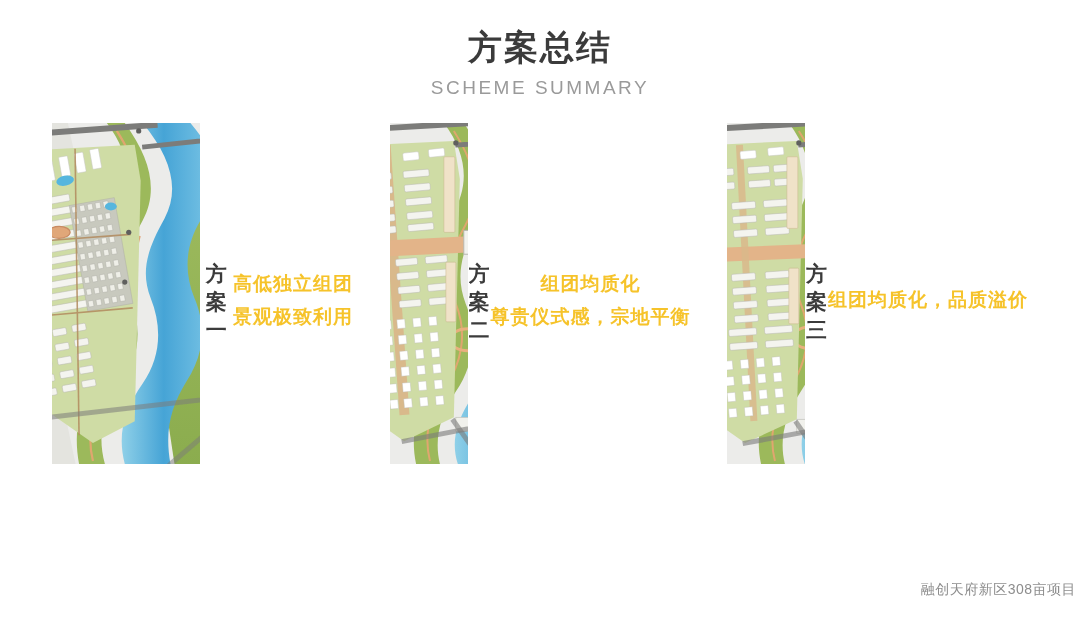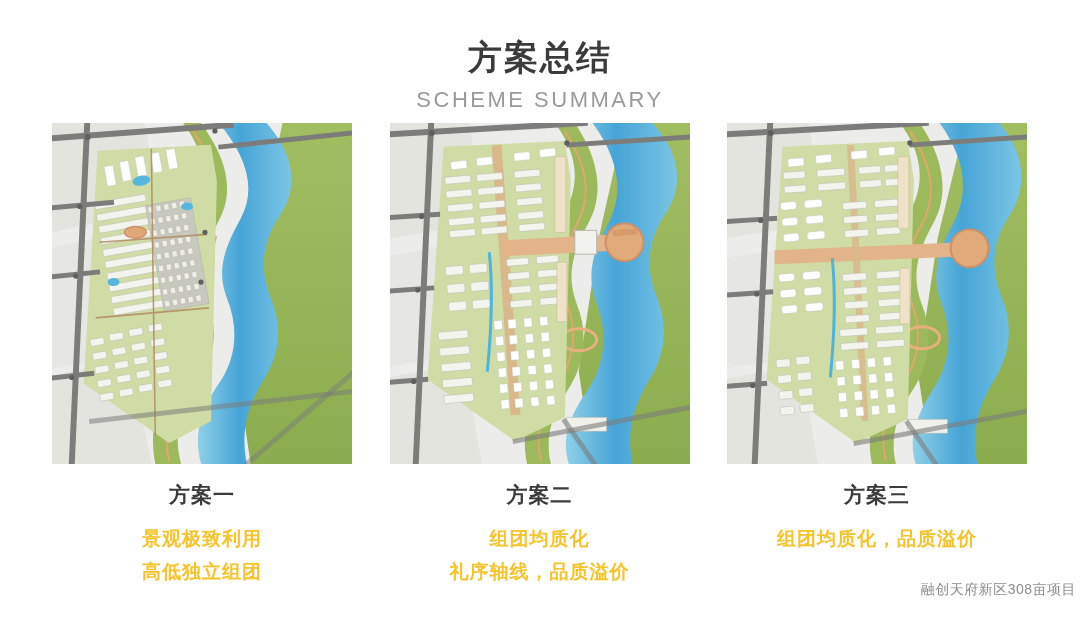--- a/index.html
+++ b/index.html
@@ -13,51 +13,51 @@
     position: relative;
     font-family: "Liberation Sans", "DejaVu Sans", sans-serif;
     overflow: hidden;
   }
 
   
   .header {
     position: absolute;
     top: 0; left: 0; right: 0;
     text-align: center;
-    padding-top: 38px;
+    padding-top: 28px;
   }
   .slide-title {
     font-size: 34px;
     font-weight: bold;
     color: #3b3b3b;
     letter-spacing: 2px;
     line-height: 1.15;
     margin: 0;
   }
   .slide-subtitle {
-    font-size: 22px;
+    font-size: 19px;
     font-weight: 400;
     color: #9a9a9a;
     letter-spacing: 2.5px;
     margin: 10px 0 0 0;
   }
 
   
   .schemes {
     position: absolute;
     top: 122px;
     left: 51px;
     width: 977px;
     display: flex;
     justify-content: space-between;
   }
   .scheme-col {
     width: 302px;
     display: flex;
-    flex-direction: column;
+    flex-direction: row;
     align-items: center;
   }
   .plan-frame {
     width: 302px;
     height: 343px;
     overflow: hidden;
     position: relative;
     background: #e9e9e6;
     border: 1px solid #ffffff;
     box-sizing: border-box;
@@ -280,22 +280,22 @@
           <circle cx="24" cy="154" r="2.6"></circle>
             <circle cx="20" cy="256" r="2.6"></circle>
           <circle cx="164" cy="8" r="2.6"></circle>
             <circle cx="154" cy="110" r="2.6"></circle>
           <circle cx="150" cy="160" r="2.6"></circle>
         </g>
       </svg>
     </div>
     <div class="scheme-name">方案一</div>
     <div class="scheme-lines">
+      <div class="scheme-line">高低独立组团</div>
       <div class="scheme-line">景观极致利用</div>
-      <div class="scheme-line">高低独立组团</div>
     </div>
   </div>
 
   <div class="scheme-col">
     <div class="plan-frame">
       <svg viewBox="0 0 302 343" preserveAspectRatio="xMidYMid slice">
         <defs>
           <linearGradient id="w2" x1="0" y1="0" x2="1" y2="0">
             <stop offset="0%" stop-color="#8fd0e8"></stop>
             <stop offset="45%" stop-color="#46a4d6"></stop>
@@ -445,21 +445,21 @@
             <circle cx="32" cy="94" r="2.6"></circle>
           <circle cx="28" cy="168" r="2.6"></circle>
             <circle cx="24" cy="260" r="2.6"></circle>
           <circle cx="178" cy="20" r="2.6"></circle>
         </g>
       </svg>
     </div>
     <div class="scheme-name">方案二</div>
     <div class="scheme-lines">
       <div class="scheme-line">组团均质化</div>
-      <div class="scheme-line">礼序轴线，品质溢价</div>
+      <div class="scheme-line">尊贵仪式感，宗地平衡</div>
     </div>
   </div>
 
   <div class="scheme-col">
     <div class="plan-frame">
       <svg viewBox="0 0 302 343" preserveAspectRatio="xMidYMid slice">
         <defs>
           <linearGradient id="w3" x1="0" y1="0" x2="1" y2="0">
             <stop offset="0%" stop-color="#8fd0e8"></stop>
             <stop offset="45%" stop-color="#46a4d6"></stop>

